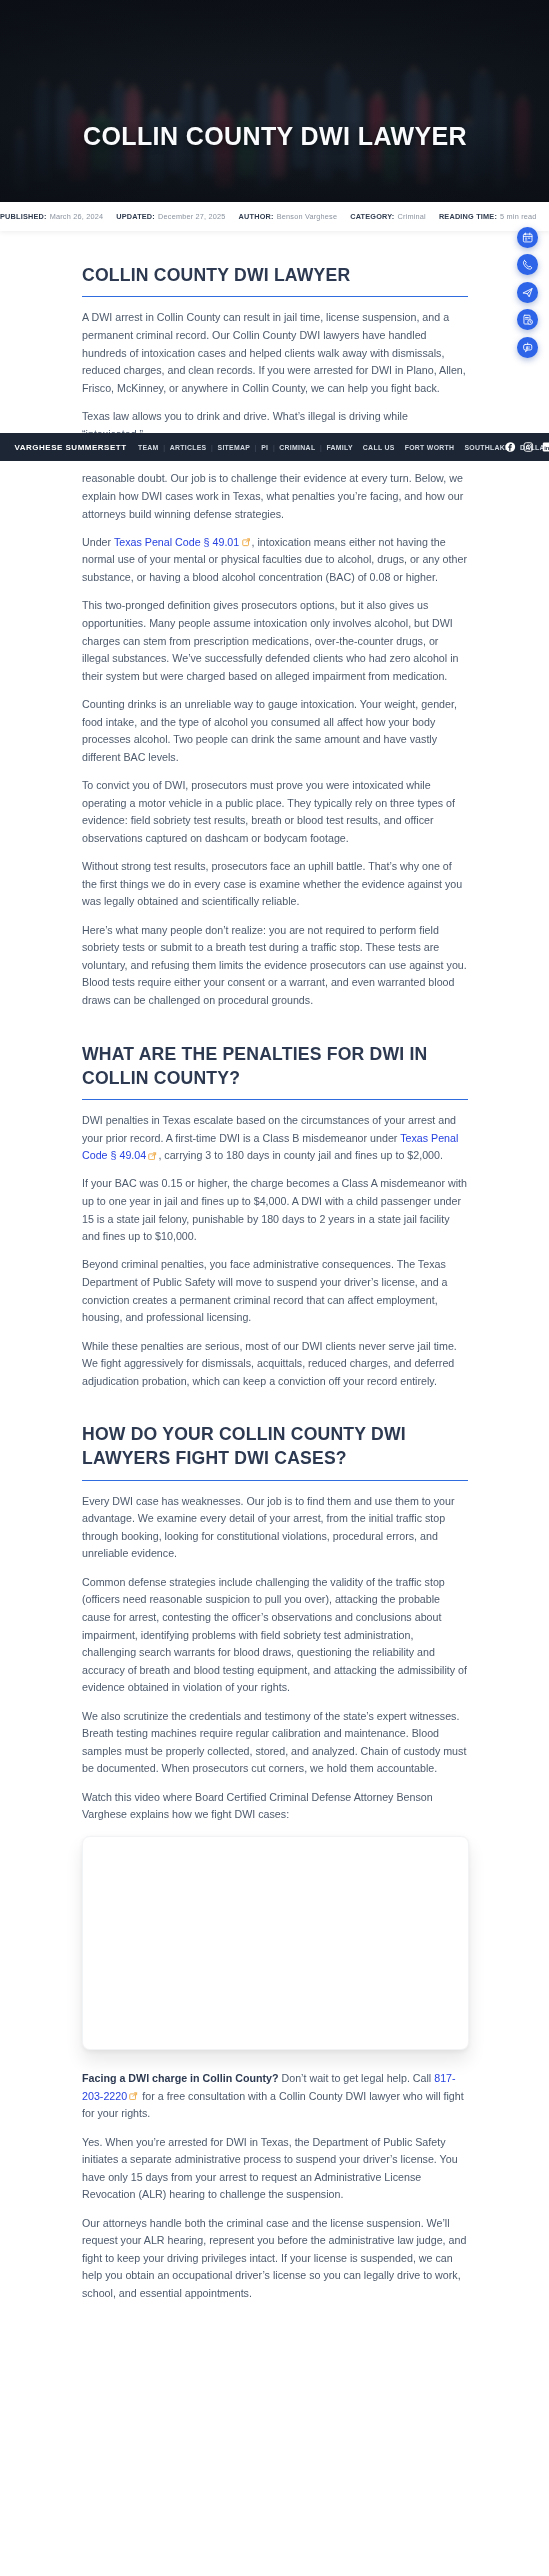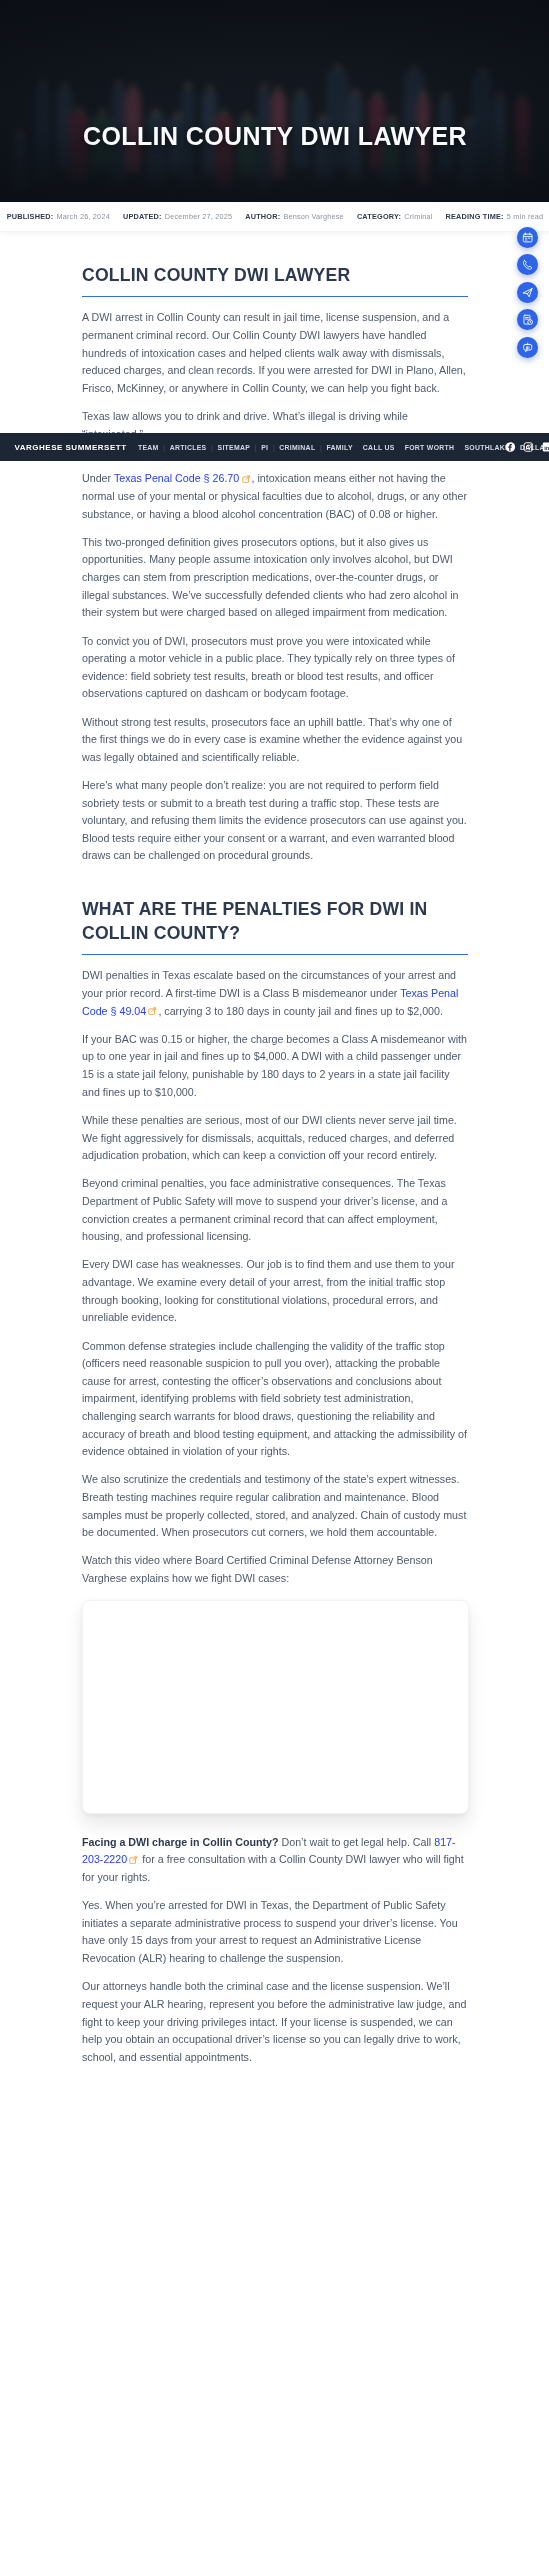--- a/index.html
+++ b/index.html
@@ -27,21 +27,21 @@
   }
   .hero h1{
     position:relative;z-index:2;margin:0;transform:translateY(35px);
     color:#fafbfd;font-size:25px;font-weight:700;letter-spacing:0.4px;
     text-shadow:0 1.5px 7.6px rgba(0,0,0,.55);
     white-space:nowrap;
   }
 
   
   .meta-bar{
-    height:29px;background:#ffffff;display:flex;align-items:center;justify-content:center;
+    height:29px;background:#ffffff;display:flex;align-items:center;
     box-shadow:0 1.5px 4.6px rgba(0,0,0,.06);position:relative;z-index:2;
   }
   .meta-items{display:flex;gap:13px;white-space:nowrap;}
   .meta-item{font-size:7.3px;letter-spacing:0.2px;color:#8a929e;}
   .meta-item b{color:#2f3b4e;font-weight:700;margin-right:3.1px;}
 
   
   .float-rail{position:absolute;left:517px;top:227px;z-index:30;display:flex;flex-direction:column;gap:6.9px;}
   .fab{
     width:20.6px;height:20.6px;border-radius:50%;background:#2e65e8;
@@ -250,45 +250,48 @@
           <span class="social">
             <svg width="10.7" height="10.7" viewBox="0 0 14 14">
               <rect x="1" y="1" width="12" height="12" rx="1.8" fill="#fff"></rect>
               <text x="3" y="10.6" font-size="7.5" font-weight="bold" fill="#1d2634" font-family="sans-serif">in</text>
             </svg>
           </span>
         </span>
     </nav>
 
     <section id="article-rest">
-        <section>
-          <p>Under <a class="inline-link">Texas Penal Code § 26.70</a><svg width="8.4" height="8.4" viewBox="0 0 11 11" class="ext-icon">
+        <p>reasonable doubt. Our job is to challenge their evidence at every turn. Below, we explain how DWI cases work in Texas, what penalties you’re facing, and how our attorneys build winning defense strategies.</p>
+        <section>
+          <p>Under <a class="inline-link">Texas Penal Code § 49.01</a><svg width="8.4" height="8.4" viewBox="0 0 11 11" class="ext-icon">
               <rect x="1" y="2.5" width="7.5" height="7.5" rx="1" fill="none" stroke="#efa63e" stroke-width="1.2"></rect>
               <line x1="5" y1="6" x2="10" y2="1" stroke="#efa63e" stroke-width="1.2"></line>
               <polyline points="6.8,1 10,1 10,4.2" fill="none" stroke="#efa63e" stroke-width="1.2"></polyline>
             </svg>, intoxication means either not having the normal use of your mental or physical faculties due to alcohol, drugs, or any other substance, or having a blood alcohol concentration (BAC) of 0.08 or higher.</p>
           <p>This two-pronged definition gives prosecutors options, but it also gives us opportunities. Many people assume intoxication only involves alcohol, but DWI charges can stem from prescription medications, over-the-counter drugs, or illegal substances. We’ve successfully defended clients who had zero alcohol in their system but were charged based on alleged impairment from medication.</p>
+          <p>Counting drinks is an unreliable way to gauge intoxication. Your weight, gender, food intake, and the type of alcohol you consumed all affect how your body processes alcohol. Two people can drink the same amount and have vastly different BAC levels.</p>
         </section>
         <section>
           <p>To convict you of DWI, prosecutors must prove you were intoxicated while operating a motor vehicle in a public place. They typically rely on three types of evidence: field sobriety test results, breath or blood test results, and officer observations captured on dashcam or bodycam footage.</p>
           <p>Without strong test results, prosecutors face an uphill battle. That’s why one of the first things we do in every case is examine whether the evidence against you was legally obtained and scientifically reliable.</p>
           <p>Here’s what many people don’t realize: you are not required to perform field sobriety tests or submit to a breath test during a traffic stop. These tests are voluntary, and refusing them limits the evidence prosecutors can use against you. Blood tests require either your consent or a warrant, and even warranted blood draws can be challenged on procedural grounds.</p>
         </section>
         <section>
           <h2>WHAT ARE THE PENALTIES FOR DWI IN COLLIN COUNTY?</h2>
           <p>DWI penalties in Texas escalate based on the circumstances of your arrest and your prior record. A first-time DWI is a Class B misdemeanor under <a class="inline-link">Texas Penal Code § 49.04</a><svg width="8.4" height="8.4" viewBox="0 0 11 11" class="ext-icon">
               <rect x="1" y="2.5" width="7.5" height="7.5" rx="1" fill="none" stroke="#efa63e" stroke-width="1.2"></rect>
               <line x1="5" y1="6" x2="10" y2="1" stroke="#efa63e" stroke-width="1.2"></line>
               <polyline points="6.8,1 10,1 10,4.2" fill="none" stroke="#efa63e" stroke-width="1.2"></polyline>
             </svg>, carrying 3 to 180 days in county jail and fines up to $2,000.</p>
           <p>If your BAC was 0.15 or higher, the charge becomes a Class A misdemeanor with up to one year in jail and fines up to $4,000. A DWI with a child passenger under 15 is a state jail felony, punishable by 180 days to 2 years in a state jail facility and fines up to $10,000.</p>
+          <p>Beyond criminal penalties, you face administrative consequences. The Texas Department of Public Safety will move to suspend your driver’s license, and a conviction creates a permanent criminal record that can affect employment, housing, and professional licensing.</p>
           <p>While these penalties are serious, most of our DWI clients never serve jail time. We fight aggressively for dismissals, acquittals, reduced charges, and deferred adjudication probation, which can keep a conviction off your record entirely.</p>
-          <p>Beyond criminal penalties, you face administrative consequences. The Texas Department of Public Safety will move to suspend your driver’s license, and a conviction creates a permanent criminal record that can affect employment, housing, and professional licensing.</p>
-        </section>
-        <section>
+        </section>
+        <section>
+          <h2>HOW DO YOUR COLLIN COUNTY DWI LAWYERS FIGHT DWI CASES?</h2>
           <p>Every DWI case has weaknesses. Our job is to find them and use them to your advantage. We examine every detail of your arrest, from the initial traffic stop through booking, looking for constitutional violations, procedural errors, and unreliable evidence.</p>
           <p>Common defense strategies include challenging the validity of the traffic stop (officers need reasonable suspicion to pull you over), attacking the probable cause for arrest, contesting the officer’s observations and conclusions about impairment, identifying problems with field sobriety test administration, challenging search warrants for blood draws, questioning the reliability and accuracy of breath and blood testing equipment, and attacking the admissibility of evidence obtained in violation of your rights.</p>
           <p>We also scrutinize the credentials and testimony of the state’s expert witnesses. Breath testing machines require regular calibration and maintenance. Blood samples must be properly collected, stored, and analyzed. Chain of custody must be documented. When prosecutors cut corners, we hold them accountable.</p>
           <p>Watch this video where Board Certified Criminal Defense Attorney Benson Varghese explains how we fight DWI cases:</p>
           <div class="video-embed"></div>
           <p><strong>Facing a DWI charge in Collin County?</strong> Don’t wait to get legal help. Call <a class="inline-link">817-203-2220</a><svg width="8.4" height="8.4" viewBox="0 0 11 11" class="ext-icon">
               <rect x="1" y="2.5" width="7.5" height="7.5" rx="1" fill="none" stroke="#efa63e" stroke-width="1.2"></rect>
               <line x1="5" y1="6" x2="10" y2="1" stroke="#efa63e" stroke-width="1.2"></line>
               <polyline points="6.8,1 10,1 10,4.2" fill="none" stroke="#efa63e" stroke-width="1.2"></polyline>
             </svg> for a free consultation with a Collin County DWI lawyer who will fight for your rights.</p>

